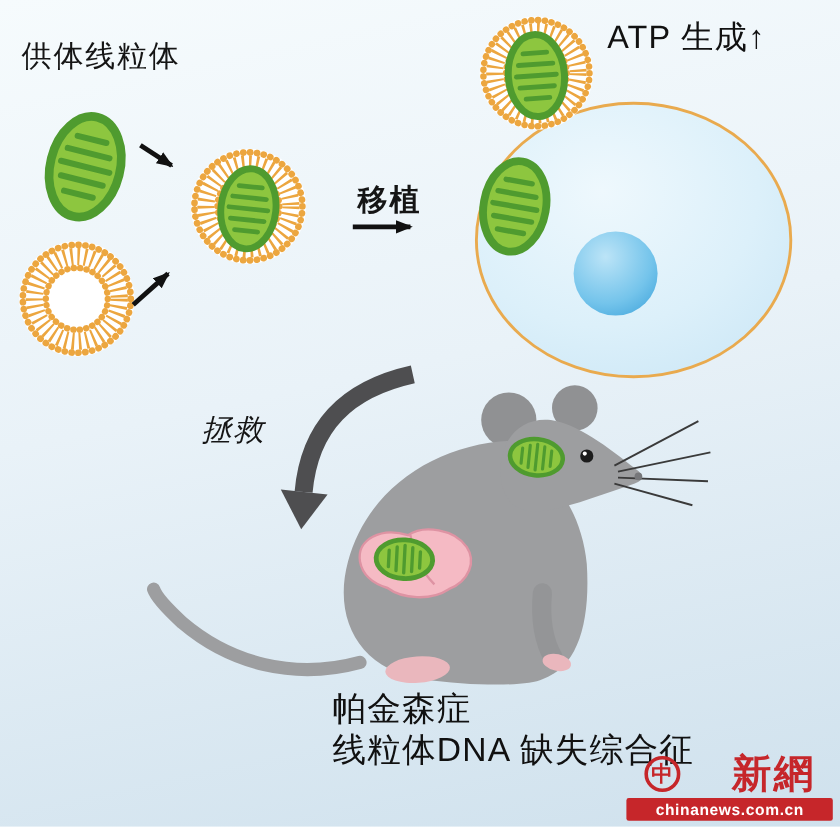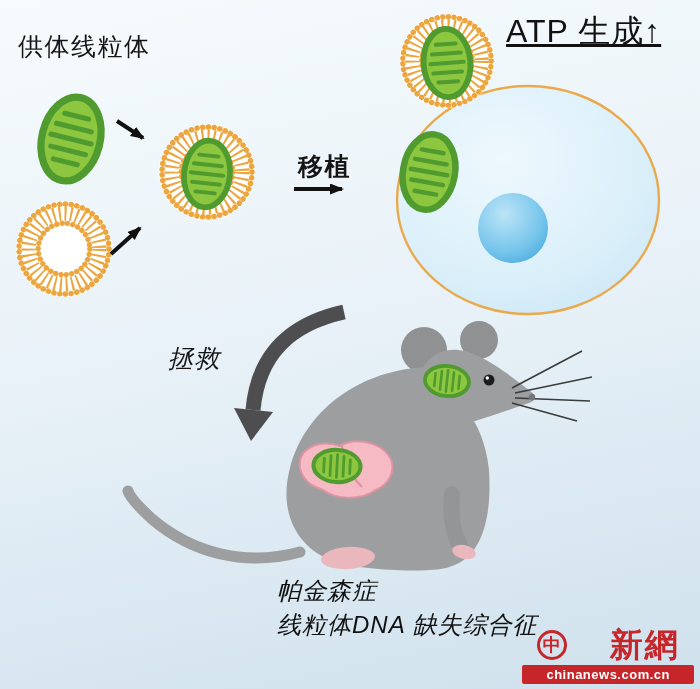--- a/index.html
+++ b/index.html
@@ -4,22 +4,22 @@
 <style>
   * { margin:0; padding:0; box-sizing:border-box; }
   html,body { width:700px; height:689px; }
   body { font-family:"Liberation Sans","DejaVu Sans",sans-serif; }
   .canvas {
     position:relative; width:700px; height:689px; overflow:hidden;
     background:linear-gradient(168deg,#f6fbfd 0%,#e9f2f8 45%,#cfe1ed 100%);
   }
   svg.art { position:absolute; left:0; top:0; }
   .label { position:absolute; color:#151515; font-size:25px; letter-spacing:1.5px; white-space:nowrap; }
-  .anno { position:absolute; color:#111; font-size:32px; line-height:37px; letter-spacing:1px; white-space:nowrap;text-decoration:underline; }
-  .diseases { position:absolute; color:#111; font-size:24px; line-height:34px; letter-spacing:1px; white-space:nowrap;font-style:italic; }
+  .anno { position:absolute; color:#111; font-size:27px; line-height:37px; letter-spacing:1px; white-space:nowrap; }
+  .diseases { position:absolute; color:#111; font-size:28px; line-height:34px; letter-spacing:1px; white-space:nowrap; }
   .logo { position:absolute; right:6px; bottom:5px; text-align:center; }
   .logo-row { display:flex; align-items:center; justify-content:center; gap:3px; color:#c6262a; }
   .logo-emblem { width:30px; height:30px; border:3px solid #c6262a; border-radius:50%;
     display:inline-flex; align-items:center; justify-content:center; font-size:18px; font-weight:bold; }
   .logo-text { font-size:33px; font-weight:bold; letter-spacing:2px; line-height:36px;margin-left:40px; }
   .logo-bar { margin-top:2px; background:#c6262a; color:#ffffff; font-size:13px; font-weight:bold;
     padding:2px 24px; border-radius:2px; letter-spacing:0.5px; }
 </style>
 </head>
 <body>

